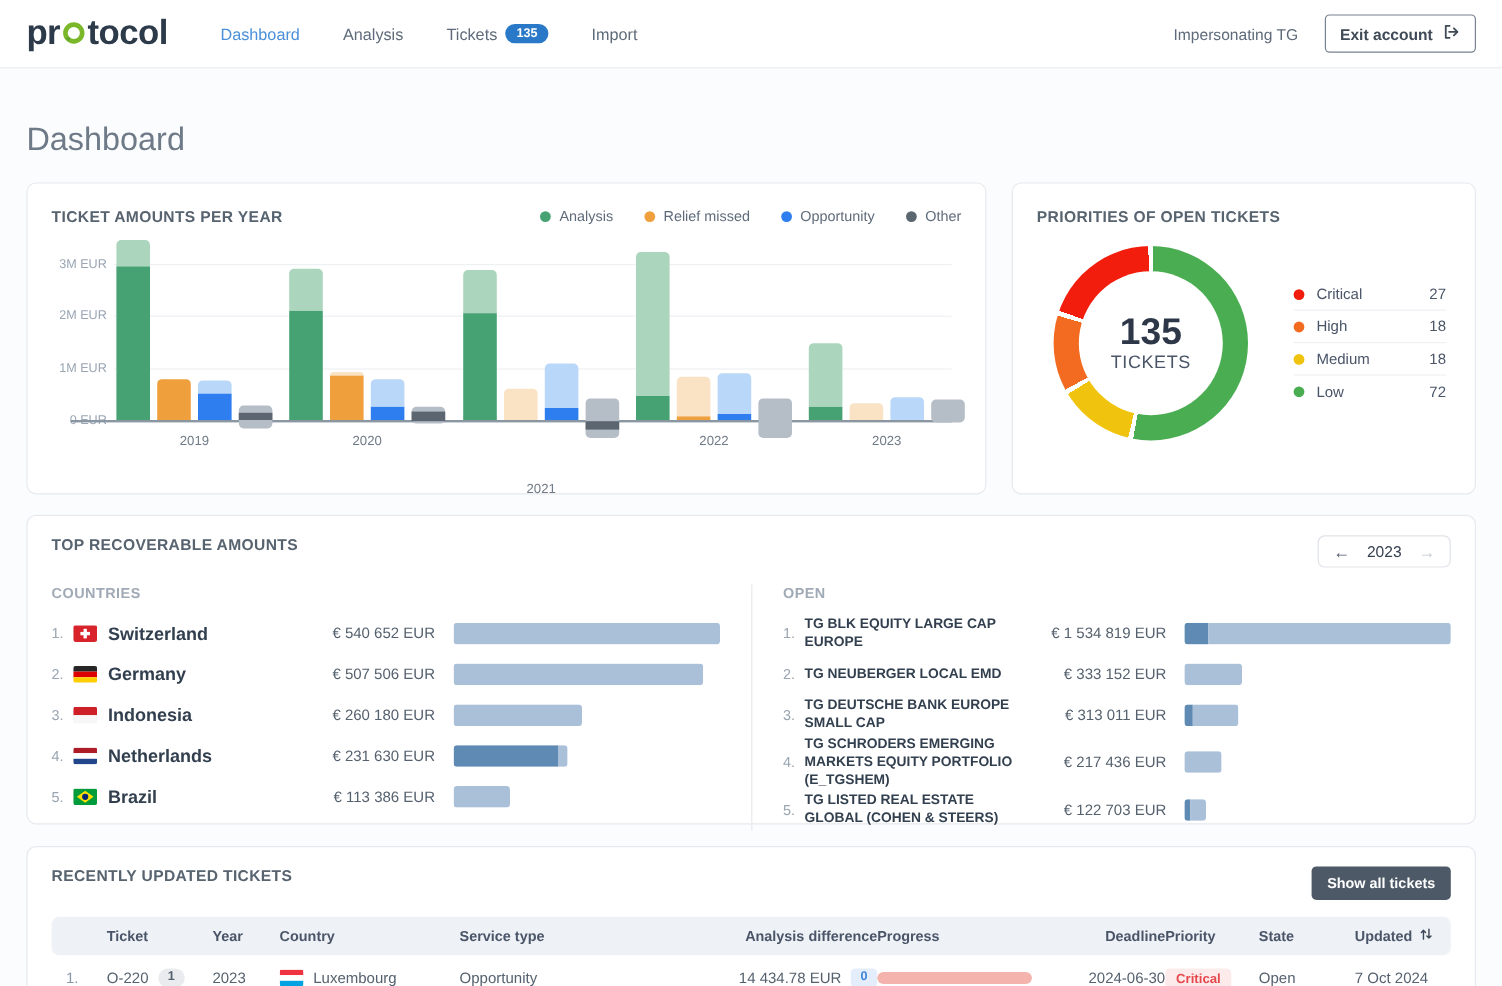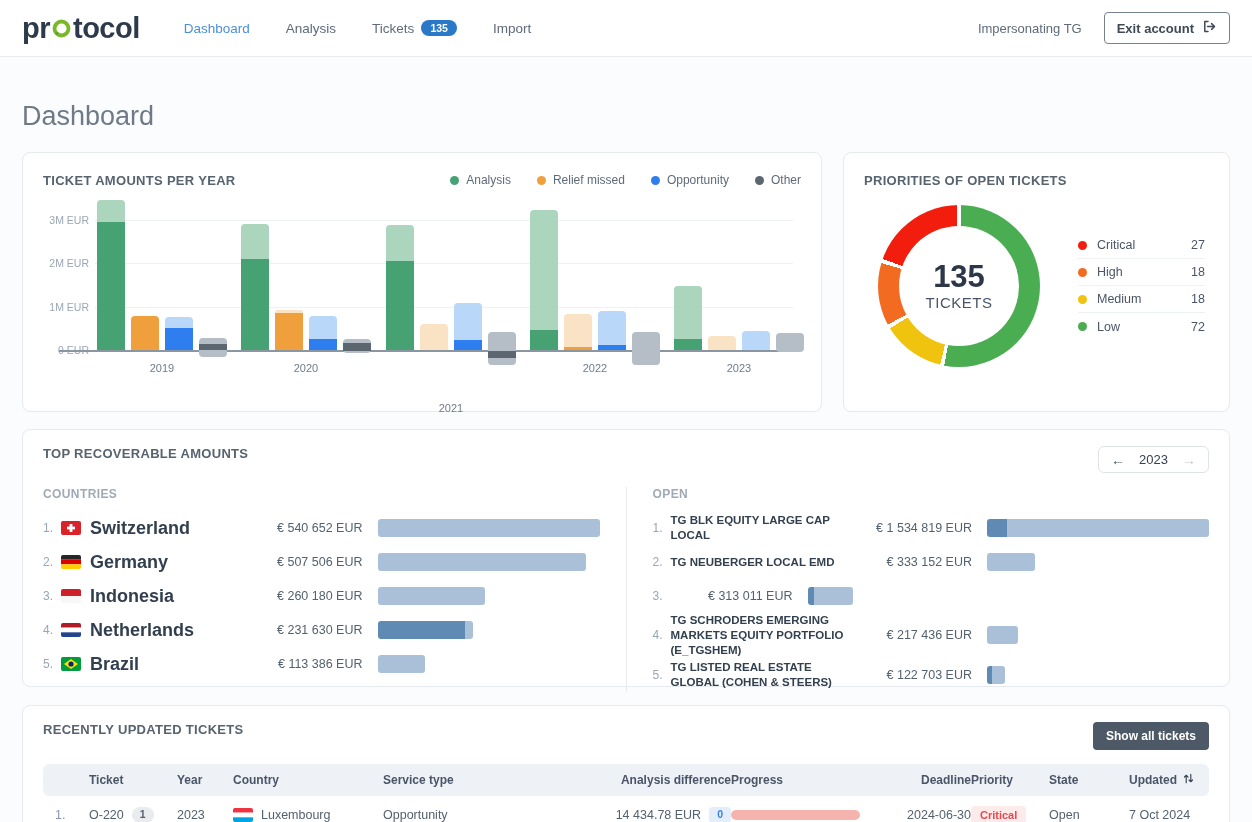--- a/index.html
+++ b/index.html
@@ -57,21 +57,21 @@
   .year-arrow.disabled { color:#c3cad3; cursor:default; }
   .tr-cols { display:flex; margin-top:14px; }
   .tr-col { flex:1; }
   .tr-col h3 { font-size:12px; font-weight:700; color:#a0aab6; letter-spacing:0.4px; margin-bottom:10px; }
   .tr-col.left { padding-right:26px; }
   .tr-col.right { border-left:1px solid #e7eaee; padding-left:26px; }
   .tr-row { display:flex; align-items:center; min-height:34px; }
   .tr-rank { width:18px; font-size:12px; color:#9aa5b2; flex:none; }
   .flag { width:20px; height:14px; border-radius:2px; overflow:hidden; flex:none; box-shadow:inset 0 0 0 1px rgba(0,0,0,0.06); margin-right:9px; }
   .flag svg { display:block; }
-  .tr-name { flex:1; font-size:18px; font-weight:700; color:#323f4e; }
+  .tr-name { flex:1; font-size:15px; font-weight:700; color:#323f4e; }
   .fund-name { font-size:11.5px; line-height:1.3; max-width:242px; overflow-wrap:break-word; }
   .tr-amount { width:122px; text-align:right; font-size:12.5px; color:#55616e; margin-right:15px; flex:none; }
   .tr-bartrack { width:222px; flex:none; }
   .tr-bar { height:18px; border-radius:3px; overflow:hidden; display:flex; }
   .tr-bar .seg-dark { background:#5e8ab4; height:100%; }
   .tr-bar .seg-light { background:#a9c0d8; height:100%; flex:1; }
 
   
   .card-rt { margin-top:18px; height:200px; padding:16px 20px 20px; }
   .show-all { background:#4d5966; color:#fff; border:none; border-radius:4px; padding:7px 13px; font-size:12px; font-weight:700; cursor:pointer; font-family:inherit; }
@@ -342,41 +342,42 @@
                 </div>
               </div>
             </div>
           </div>
       </div>
       <div class="tr-col right">
         <h3>OPEN</h3>
         <div id="funds-list">
             <div class="tr-row">
               <span class="tr-rank">1.</span>
-              <span class="tr-name fund-name">TG BLK EQUITY LARGE CAP LOCAL</span>
+              <span class="tr-name fund-name">TG BLK EQUITY LARGE CAP EUROPE</span>
               <span class="tr-amount">€ 1 534 819 EUR</span>
               <div class="tr-bartrack">
                 <div class="tr-bar" style="width: 222px;">
                   <div class="seg-dark" style="width: 9%;"></div>
                   <div class="seg-light"></div>
                 </div>
               </div>
             </div>
             <div class="tr-row">
               <span class="tr-rank">2.</span>
               <span class="tr-name fund-name">TG NEUBERGER LOCAL EMD</span>
               <span class="tr-amount">€ 333 152 EUR</span>
               <div class="tr-bartrack">
                 <div class="tr-bar" style="width: 48px;">
                   <div class="seg-light"></div>
                 </div>
               </div>
             </div>
             <div class="tr-row">
               <span class="tr-rank">3.</span>
+              <span class="tr-name fund-name">TG DEUTSCHE BANK EUROPE SMALL CAP</span>
               <span class="tr-amount">€ 313 011 EUR</span>
               <div class="tr-bartrack">
                 <div class="tr-bar" style="width: 45px;">
                   <div class="seg-dark" style="width: 15%;"></div>
                   <div class="seg-light"></div>
                 </div>
               </div>
             </div>
             <div class="tr-row">
               <span class="tr-rank">4.</span>

